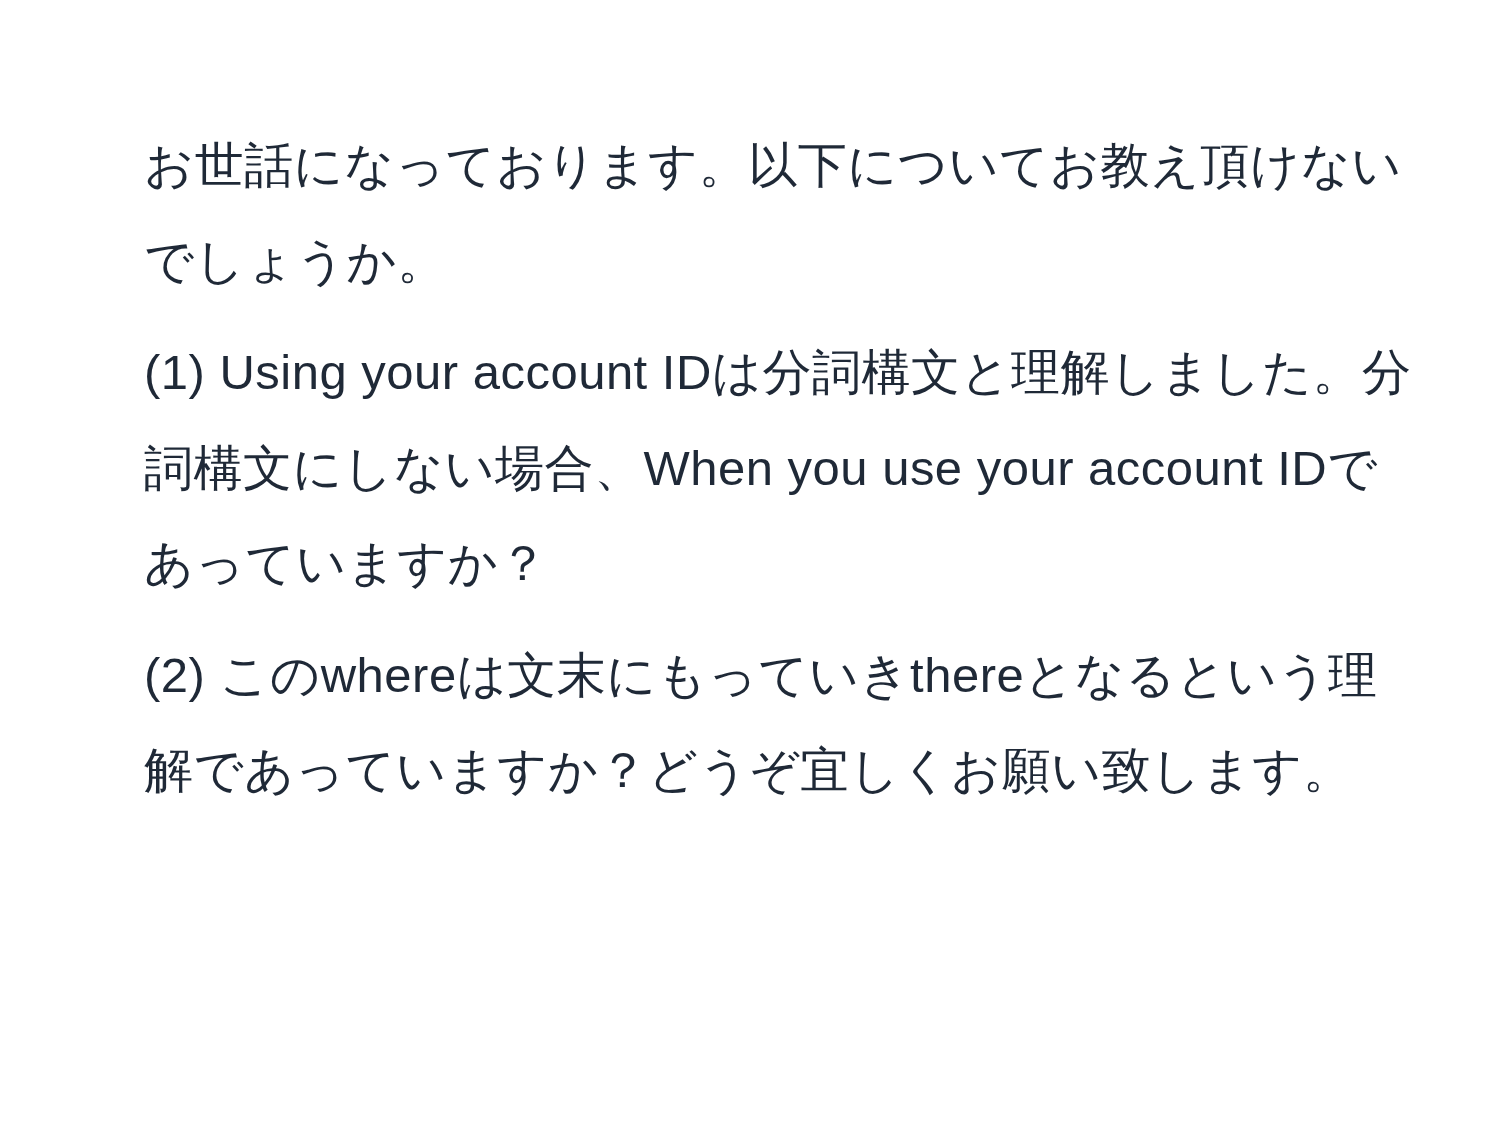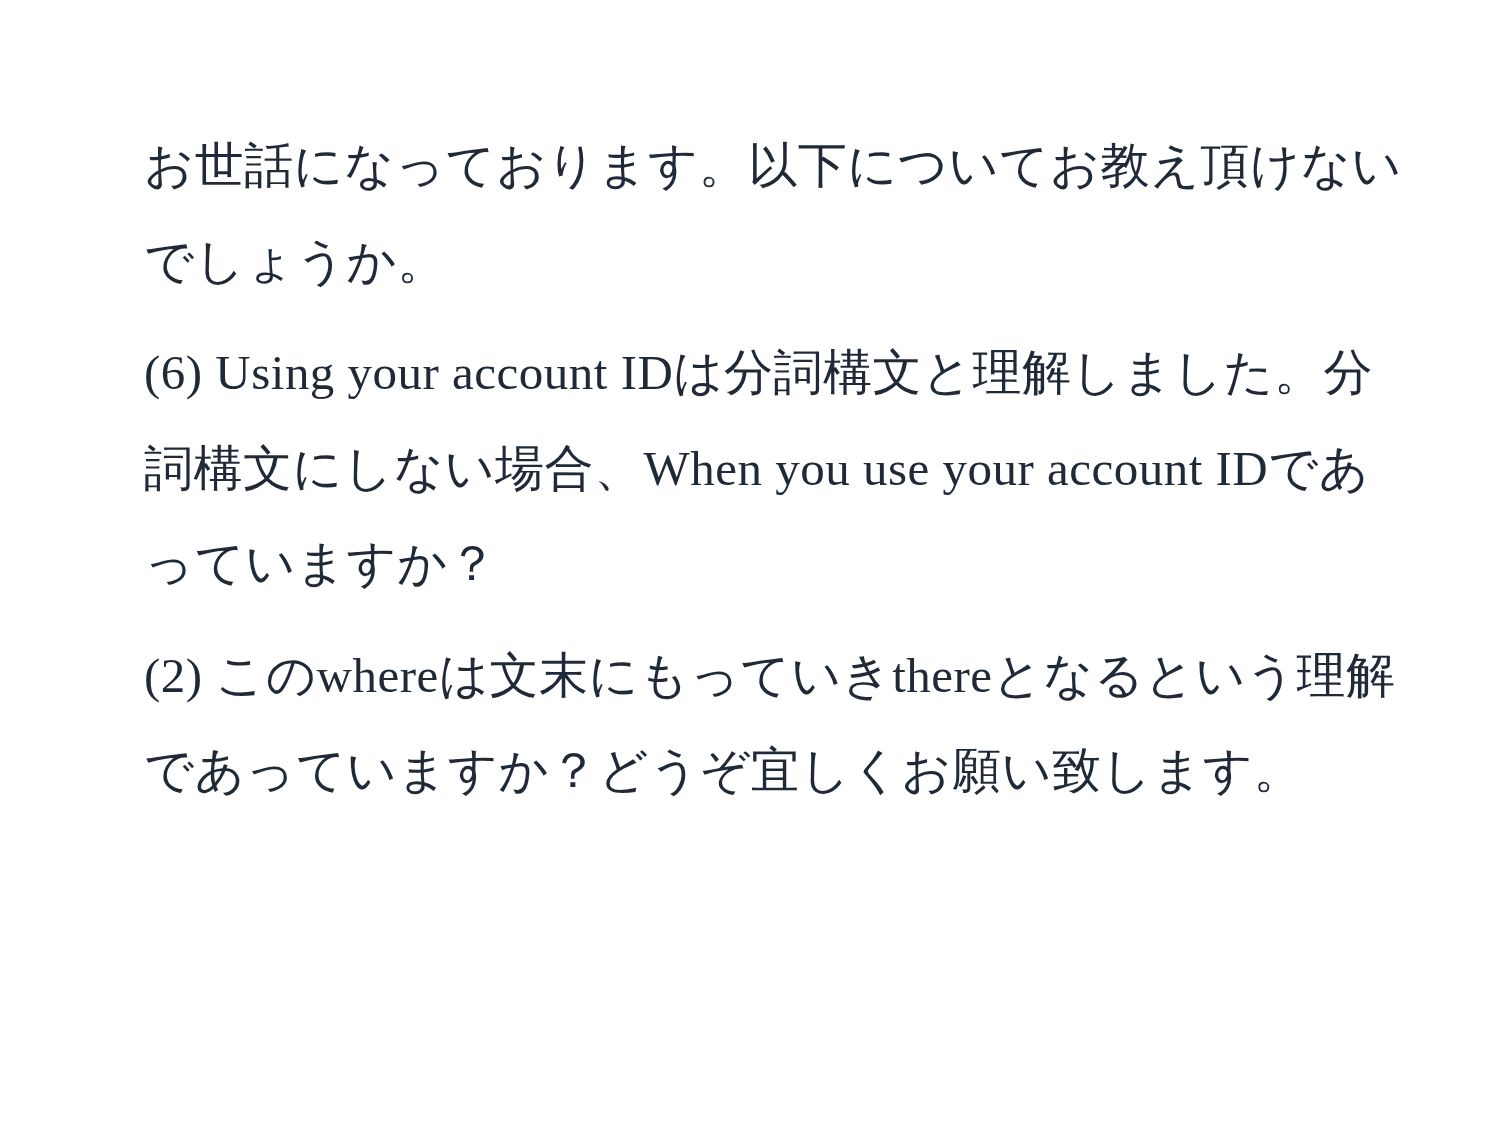--- a/index.html
+++ b/index.html
@@ -1,19 +1,18 @@
 <!DOCTYPE html>
 <html><head>
   <meta charset="utf-8">
   <style>
     * {
       margin: 16px;
       padding: 0;
       box-sizing: border-box;
-      font-family: Liberation Serif, serif;
     }
     body {
       width: 1500px;
       height: 1136px;
       background: #ffffff;
       font-family: -apple-system, BlinkMacSystemFont, "Hiragino Sans", "Hiragino Kaku Gothic ProN", "Yu Gothic", Meiryo, sans-serif;
       padding: 70px 80px;
     }
     .content {
       color: #1f2937;
@@ -24,15 +23,15 @@
     }
     .line-group {
       display: block;
     }
   </style>
 </head>
 <body>
 
 <div class="content">
   <span class="line-group">お世話になっております。以下についてお教え頂けないでしょうか。</span>
-  <span class="line-group">(6) Using your account IDは分詞構文と理解しました。分詞構文にしない場合、When you use your account IDであっていますか？</span>
+  <span class="line-group">(1) Using your account IDは分詞構文と理解しました。分詞構文にしない場合、When you use your account IDであっていますか？</span>
   <span class="line-group">(2) このwhereは文末にもっていきthereとなるという理解であっていますか？どうぞ宜しくお願い致します。</span>
 </div>
 
 </body></html>

